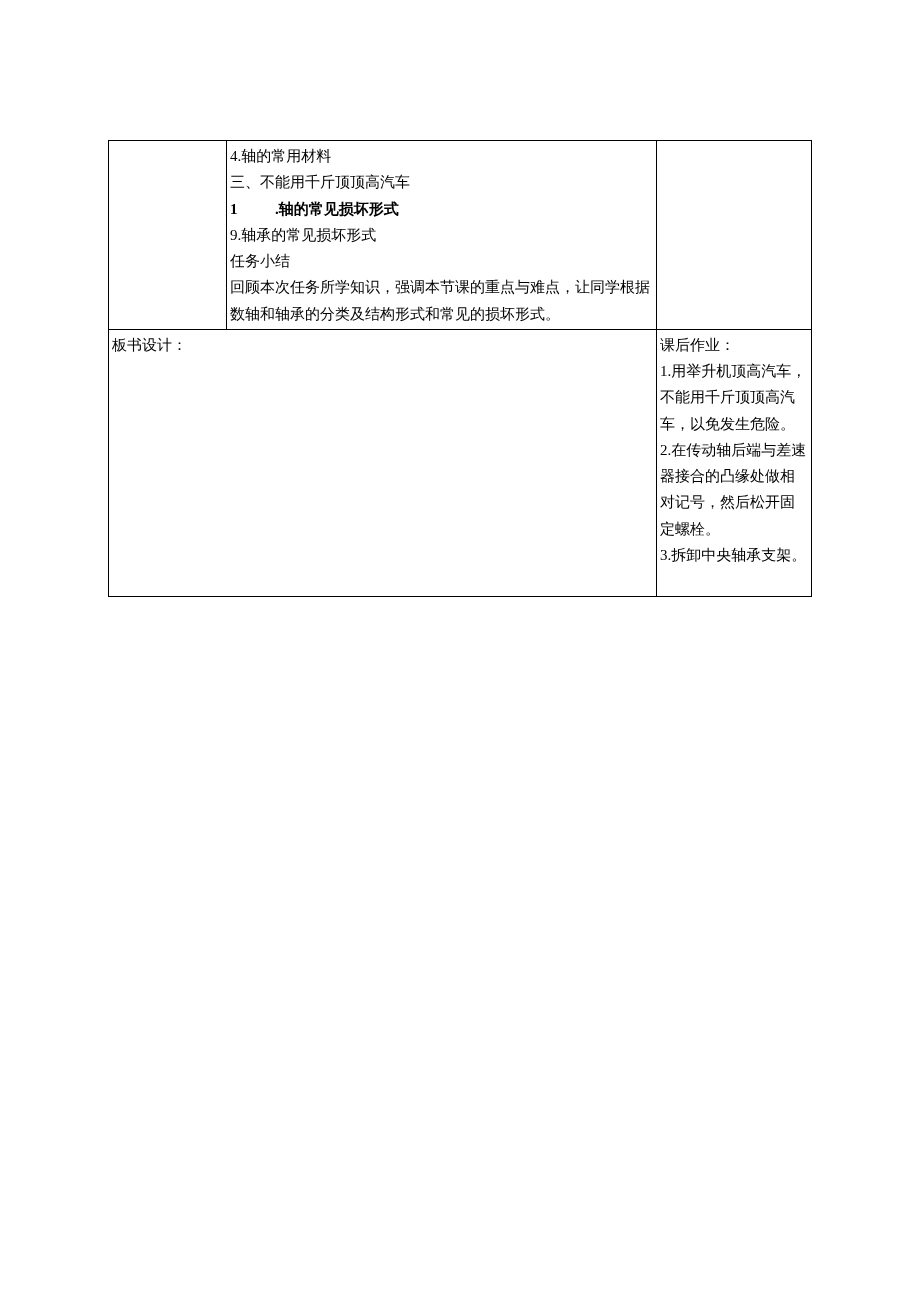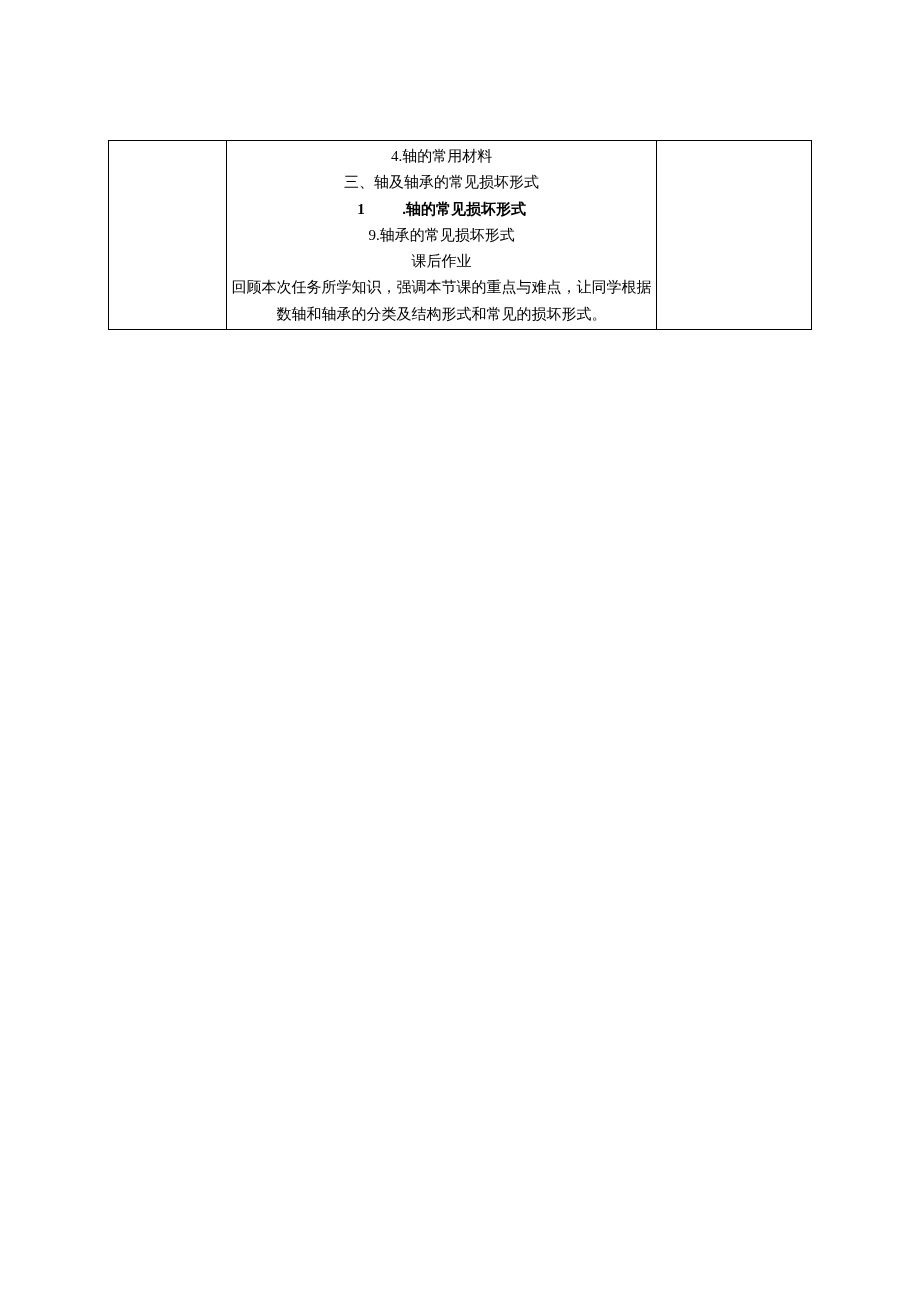--- a/index.html
+++ b/index.html
@@ -23,21 +23,20 @@
       border: 1px solid #000;
       padding: 2px 3px;
       vertical-align: top;
       line-height: 1.75;
     }
     .row1-col1 {
       width: 118px;
     }
     .row1-col2 {
       width: 430px;
-      text-align: center;
     }
     .row1-col3 {
       width: auto;
     }
     .row2-left {
       width: 454px;
     }
     .row2-right {
       width: auto;
     }
@@ -51,22 +50,35 @@
   </style>
 </head>
 <body>
 
 <table class="outer-table">
   <tbody>
       <tr>
     <td class="row1-col1"></td>
     <td class="row1-col2">
       <span class="content-line">4.轴的常用材料</span>
-      <span class="content-line">三、轴及轴承的常见损坏形式</span>
+      <span class="content-line">三、不能用千斤顶顶高汽车</span>
       <span class="content-line indent">1          .轴的常见损坏形式</span>
       <span class="content-line">9.轴承的常见损坏形式</span>
-      <span class="content-line">课后作业</span>
+      <span class="content-line">任务小结</span>
       <span class="content-line">回顾本次任务所学知识，强调本节课的重点与难点，让同学根据数轴和轴承的分类及结构形式和常见的损坏形式。</span>
     </td>
     <td class="row1-col3"></td>
+  </tr>
+  <tr>
+    <td class="row2-left" colspan="2">
+      <span>板书设计：</span>
+      <br><br><br><br><br><br><br>
+    </td>
+    <td class="row2-right">
+      <span class="content-line">课后作业：</span>
+      <span class="content-line">1.用举升机顶高汽车，不能用千斤顶顶高汽车，以免发生危险。</span>
+      <span class="content-line">2.在传动轴后端与差速器接合的凸缘处做相对记号，然后松开固定螺栓。</span>
+      <span class="content-line">3.拆卸中央轴承支架。</span>
+      <br>
+    </td>
   </tr>
 </tbody>
   </table>
 
 </body></html>

